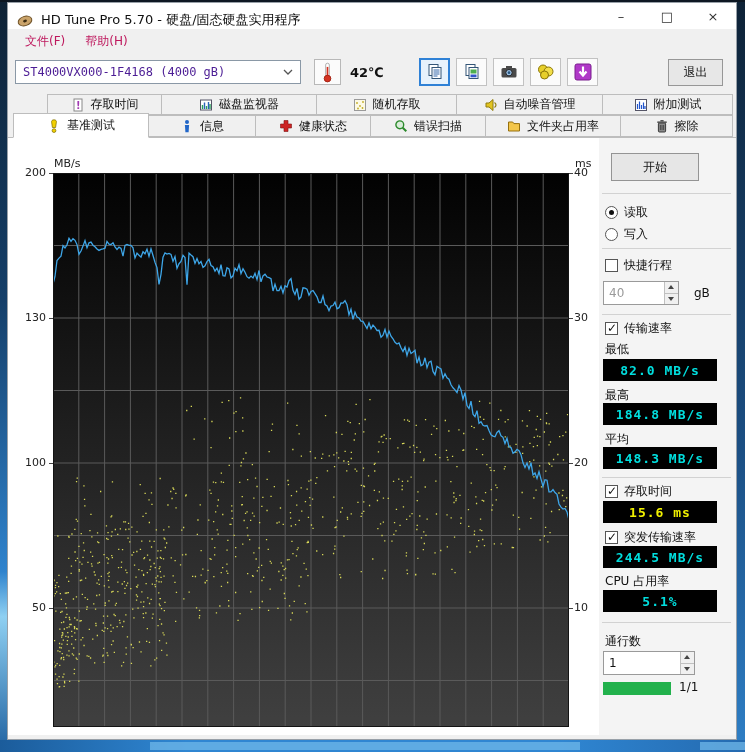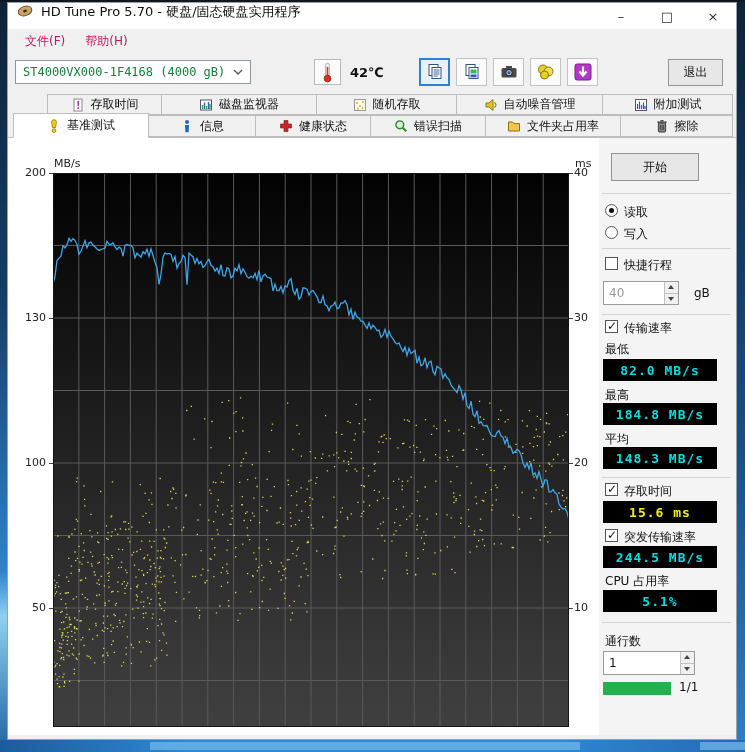--- a/index.html
+++ b/index.html
@@ -13,36 +13,36 @@
   .desktop-bottom{position:absolute;left:0;bottom:0;width:745px;height:12px;
     background:linear-gradient(90deg,#1b5c9b,#2f86d2 25%,#2f86d2 75%,#246ab0)}
   .db-seg{position:absolute;bottom:2px;height:8px;background:#6fb7e8;opacity:.75}
   .desktop-top{position:absolute;top:0;left:0;width:745px;height:2px;background:#0d1722}
 
   .window{position:absolute;left:7px;top:2px;width:730px;height:738px;background:#f0f0f0;
     border:1px solid #98a0a8}
 
   
   .titlebar{position:absolute;left:0;top:0;width:100%;height:26px;background:#fff;
-    display:flex;align-items:flex-start;padding-left:9px}
+    display:flex;align-items:flex-end;padding-left:9px}
   .title{font-size:13px;color:#101010;margin-left:8px;white-space:nowrap}
   .win-controls{position:absolute;right:0;top:0;height:26px;display:flex}
   .wc{width:46px;height:26px;display:flex;align-items:center;justify-content:center;
     font-size:13px;color:#333}
 
   
   .menubar{position:absolute;top:26px;left:0;width:100%;height:24px;background:#f0f0f0;
     display:flex;align-items:center;padding-left:8px;gap:2px}
   .menu-item{font-size:12px;padding:3px 9px;color:#be185d}
 
   
   .toolbar{position:absolute;top:50px;left:0;width:100%;height:40px;background:#f0f0f0}
-  .drive-select{position:absolute;left:7px;top:7px;width:236px;height:24px;background:#fff;
+  .drive-select{position:absolute;left:7px;top:7px;width:286px;height:24px;background:#fff;
     border:1px solid #8a98a6;display:flex;align-items:center;justify-content:space-between;
-    padding:0 7px;font-family:"DejaVu Sans Mono","Liberation Mono",monospace;font-size:12px;color:#15803d}
+    padding:0 7px;font-family:"DejaVu Sans Mono","Liberation Mono",monospace;font-size:12px;color:#4c1d95}
   .temp-btn{position:absolute;left:306px;top:6px;width:27px;height:26px;background:#fbfbfb;
     border:1px solid #b8b8b8;display:flex;align-items:center;justify-content:center}
   .temp-label{position:absolute;left:342px;top:12px;font-size:13px;font-weight:bold;color:#111}
   .tool-btn{position:absolute;top:5px;width:31px;height:28px;background:#fbfbfb;
     border:1px solid #c2c2c2;display:flex;align-items:center;justify-content:center}
   .tool-btn.selected{border:2px solid #2f81d6;background:#e7f2fc}
   .tb1{left:411px}.tb2{left:448px}.tb3{left:485px}.tb4{left:522px}.tb5{left:559px}
   .exit-btn{position:absolute;left:660px;top:6px;width:55px;height:27px;background:#e7e7e7;
     border:1px solid #979797;font-size:12px;font-family:inherit;color:#111}
 
@@ -63,21 +63,21 @@
   .axis-unit{position:absolute;font-size:11px;color:#222}
   .tickL{position:absolute;left:2px;width:36px;text-align:right;font-size:11px;color:#222}
   .tickR{position:absolute;left:566px;width:24px;text-align:left;font-size:11px;color:#222}
   .tickmark{position:absolute;width:4px;height:1px;background:#444}
 
   
   .side-panel{position:absolute;left:591px;top:0;width:137px;height:597px;background:#f4f4f4}
   .start-btn{position:absolute;left:12px;top:15px;width:88px;height:28px;background:#e6e6e6;
     border:1px solid #949494;font-size:12px;font-family:inherit;color:#111}
   .sep{position:absolute;left:3px;width:129px;height:1px;background:#d2d2d2}
-  .row{position:absolute;left:6px;display:flex;align-items:flex-start;gap:6px;font-size:12px;color:#111}
+  .row{position:absolute;left:6px;display:flex;align-items:center;gap:6px;font-size:12px;color:#111}
   .radio{width:13px;height:13px;border:1px solid #555;border-radius:50%;background:#fff;position:relative;flex:none}
   .radio.on::after{content:"";position:absolute;left:3px;top:3px;width:5px;height:5px;border-radius:50%;background:#101010}
   .checkbox{width:13px;height:13px;border:1px solid #555;background:#fff;position:relative;flex:none}
   .checkbox.on::after{content:"✓";position:absolute;left:1px;top:-2px;font-size:12px;font-weight:bold;color:#101010}
   .plabel{position:absolute;left:6px;font-size:12px;color:#111;white-space:nowrap}
   .lcd{position:absolute;left:4px;width:114px;height:22px;background:#000;color:#00dede;
     font-family:"DejaVu Sans Mono","Liberation Mono",monospace;font-size:13px;font-weight:bold;
     display:flex;align-items:center;justify-content:center;letter-spacing:1px;white-space:nowrap}
   .lcd.yellow{color:#f0f000}
   .spinner{position:absolute;background:#fff;border:1px solid #9a9a9a;display:flex}

